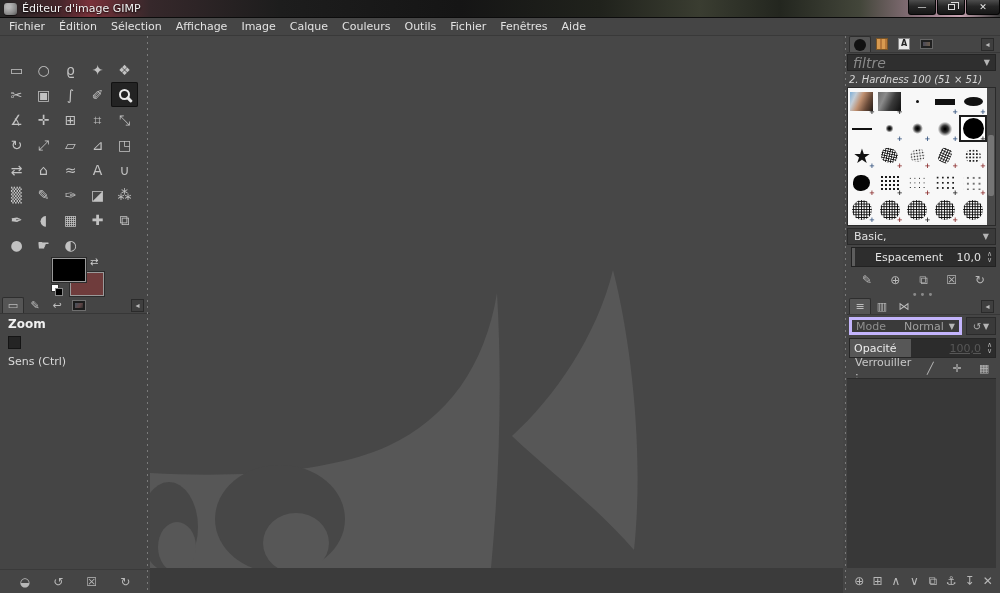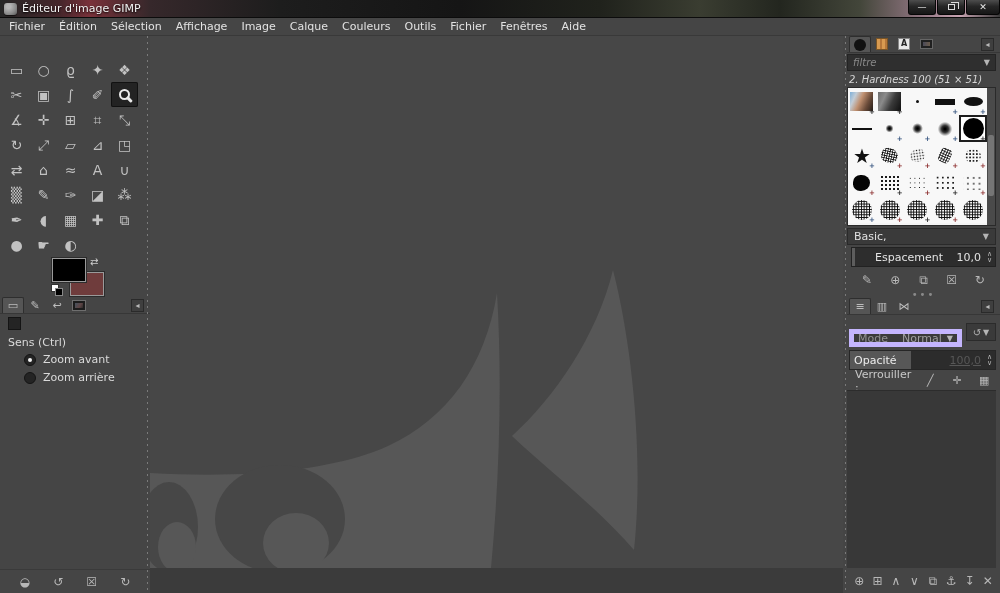--- a/index.html
+++ b/index.html
@@ -97,21 +97,21 @@
     border:1px solid #7a5526; }
   .font-tab-glyph { width:12px; height:12px; background:#e8e8e8; border:1px solid #888; color:#222;
     font-size:8px; font-weight:bold; display:flex; align-items:center; justify-content:center; }
   .brush-tab-glyph { width:12px; height:12px; border-radius:50%; background:#111; }
   .hist-tab-glyph { width:13px; height:10px; background:#202020; border:1px solid #666; position:relative; }
   .hist-tab-glyph::after { content:''; position:absolute; left:2px; top:2px; width:7px; height:4px;
     background:linear-gradient(90deg,#4a4a58,#6a5a4a); }
 
   .filter-row { height:17px; flex:0 0 17px; display:flex; align-items:center; background:#2f2f2f;
     border:1px solid #242424; margin:1px 4px 1px 0; padding:0 5px; }
-  .filter-text { flex:1; font-style:italic; color:#8a8a8a; font-size:10px; }
+  .filter-text { flex:1; font-style:italic; color:#8a8a8a; font-size:14px; }
   .chev { color:#b5b5b5; font-size:8px; }
   .brush-name { padding:2px 4px 2px 2px; font-style:italic; font-size:10px; color:#d6d6d6; white-space:nowrap; }
 
   .brush-wrap { height:139px; flex:0 0 139px; display:flex; margin-right:4px; border:1px solid #2a2a2a; }
   .brush-grid { flex:1; background:#f4f4f4; display:grid; grid-template-columns:repeat(5,1fr);
     grid-auto-rows:27px; overflow:hidden; }
   .bcell { position:relative; display:flex; align-items:center; justify-content:center; background:#f8f8f8; }
   .bcell.selected { box-shadow:inset 0 0 0 2px #1e1e1e; background:#fff; }
   .bplus { position:absolute; right:1px; bottom:-1px; font-size:7px; font-weight:bold; }
   .scrollbar { width:8px; flex:0 0 8px; background:#4a4a4a; position:relative; }
@@ -154,21 +154,21 @@
   .slider-label { flex:1; display:flex; align-items:center; padding-left:20px; color:#e3e3e3; }
   .slider-value { display:flex; align-items:center; padding-right:3px; color:#e3e3e3; }
   .spin-col { width:11px; display:flex; flex-direction:column; align-items:center; justify-content:center;
     color:#b5b5b5; font-size:7px; line-height:6px; }
   .actions-row { height:23px; flex:0 0 23px; display:flex; align-items:center; justify-content:space-around; padding:0 6px; }
   .splitter { height:7px; flex:0 0 7px; display:flex; align-items:center; justify-content:center;
     color:#8a8a8a; font-size:10px; line-height:3px; letter-spacing:2px; }
 
   .mode-row { display:flex; align-items:center; gap:4px; margin:2px 4px 2px 2px; }
   .mode-box { flex:1; height:18px; display:flex; align-items:center; background:#3a3a3a;
-    border:5px solid #c4b5fd; padding:0 4px;margin-top:12px; }
+    border:3px solid #c4b5fd; padding:0 4px; }
   .mode-box .mlabel { flex:1; color:#8f8f8f; }
   .mode-box .mvalue { color:#9f9f9f; margin-right:5px; }
   .mode-reset { width:30px; height:18px; display:flex; align-items:center; justify-content:center; gap:2px;
     background:#3a3a3a; border:1px solid #2b2b2b; color:#b0b0b0; font-size:10px; }
   .opacity-row { height:20px; flex:0 0 20px; display:flex; align-items:stretch; margin:1px 4px 1px 2px;
     border:1px solid #262626; background:#2c2c2c; }
   .opacity-fill { width:42%; background:#575757; display:flex; align-items:center; padding-left:4px; color:#ececec; }
   .opacity-val { flex:1; display:flex; align-items:center; justify-content:flex-end; padding-right:3px; color:#575757;text-decoration:underline; }
   .lock-row { height:19px; flex:0 0 19px; display:flex; align-items:center; gap:11px; padding:0 8px; color:#c8c8c8; }
   .lock-row .icon-btn { font-size:11px; }
@@ -349,35 +349,26 @@
           </div>
           <div class="dock-tab">
             <span>↩</span>
           </div>
           <div class="dock-tab">
             <span class="img-thumb"></span>
           </div>
           <div class="tab-menu-btn">◂</div>
         </div>
 
+      <div class="panel-header">Zoom</div>
 
       <div class="opt-row">
         <span class="checkbox"></span>
       </div>
       <div class="opt-label-row">Sens (Ctrl)</div>
-      <div>
-          <div class="radio-row">
-            <span class="radio on"></span>
-            <span>Zoom avant</span>
-          </div>
-          <div class="radio-row">
-            <span class="radio"></span>
-            <span>Zoom arrière</span>
-          </div>
-        </div>
 
       <div class="dock-spacer"></div>
       <div class="dock-footer">
           <span class="icon-btn">◒</span>
           <span class="icon-btn">↺</span>
           <span class="icon-btn">☒</span>
           <span class="icon-btn">↻</span>
         </div>
       <div class="handle-r"></div>
     </div>

